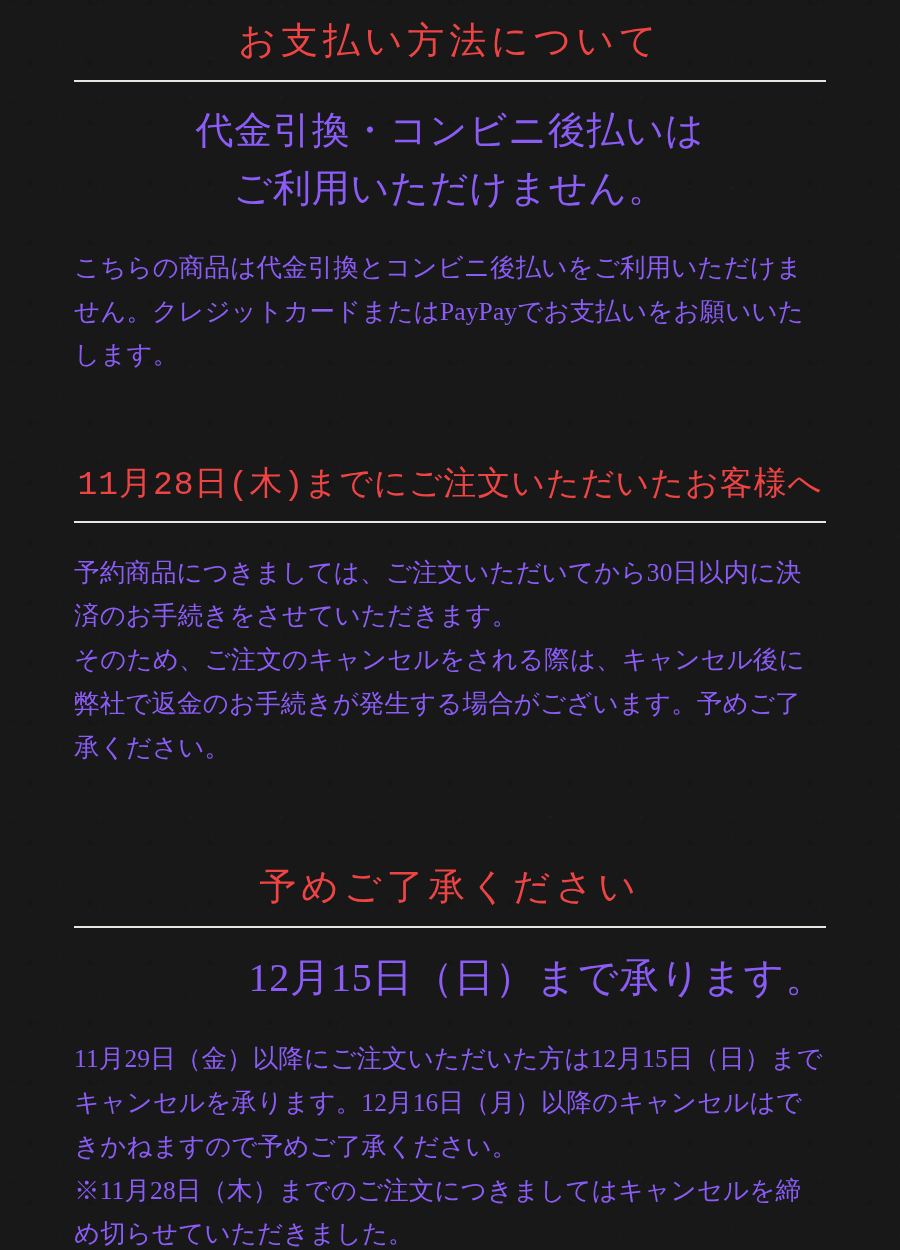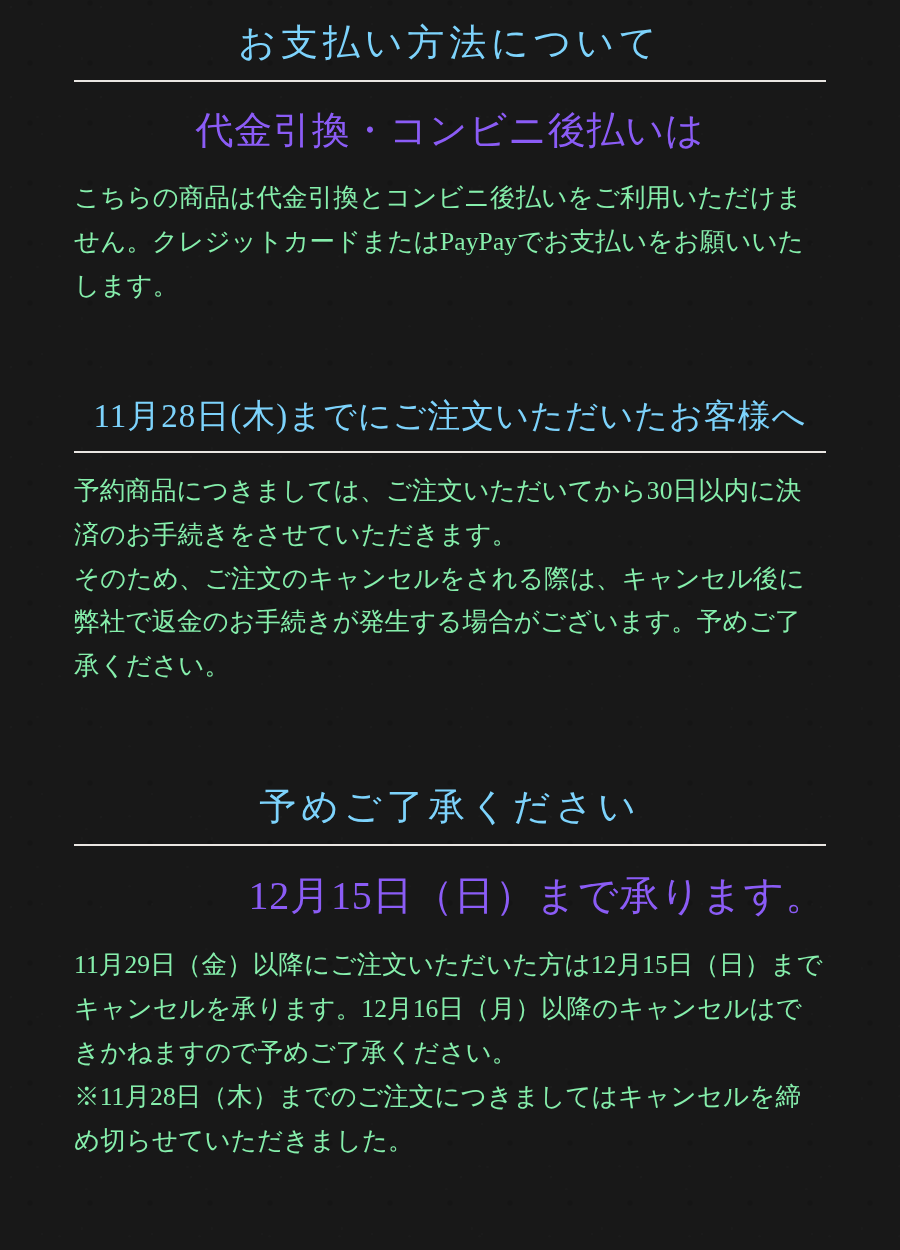--- a/index.html
+++ b/index.html
@@ -39,23 +39,24 @@
   }
 
   .section { margin: 0; }
 
   .sec-title {
     text-align: center;
     font-size: 37px;
     letter-spacing: 0.13em;
     font-weight: 400;
     line-height: 1.25;
-    color: #7dd3fc;
+    color: #ef4444;
     margin: 0;
     padding: 0;
+    font-family: Liberation Mono, monospace;
   }
   .rule {
     height: 2px;
     background: #e9e6e2;
     margin: 14px 0 0 0;
     width: 100%;
   }
 
   .lead {
     text-align: center;
@@ -63,23 +64,23 @@
     line-height: 1.52;
     letter-spacing: 0.02em;
     color: #8b5cf6;
     margin: 20px 0 0 0;
   }
 
   .body-text {
     font-size: 25.5px;
     line-height: 1.72;
     letter-spacing: 0.005em;
-    color: #86efac;
+    color: #8b5cf6;
     text-align: left;
-    margin: 16px 0 0 0;
+    margin: 28px 0 0 0;
   }
   .body-text p { margin: 0; }
 
   
   .gap-lg { height: 88px; }
   .gap-xl { height: 96px; }
 
   #s1 { padding-top: 20px; }
   .sec2-title { font-size: 33px; letter-spacing: 0.03em; }
   .sec3-lead { font-size: 40px; text-align: right; }
@@ -89,20 +90,21 @@
 
 <div class="noise"></div>
 
 <div class="page">
 
   <div class="section" id="s1">
     <h2 class="sec-title">お支払い方法について</h2>
     <div class="rule"></div>
     <div class="lead">
       <div>代金引換・コンビニ後払いは</div>
+      <div>ご利用いただけません。</div>
     </div>
     <div class="body-text">
       <p>こちらの商品は代金引換とコンビニ後払いをご利用いただけません。クレジットカードまたはPayPayでお支払いをお願いいたします。</p>
     </div>
   </div>
 
   <div class="gap-lg"></div>
 
   <div class="section">
     <h2 class="sec-title sec2-title">11月28日(木)までにご注文いただいたお客様へ</h2>

